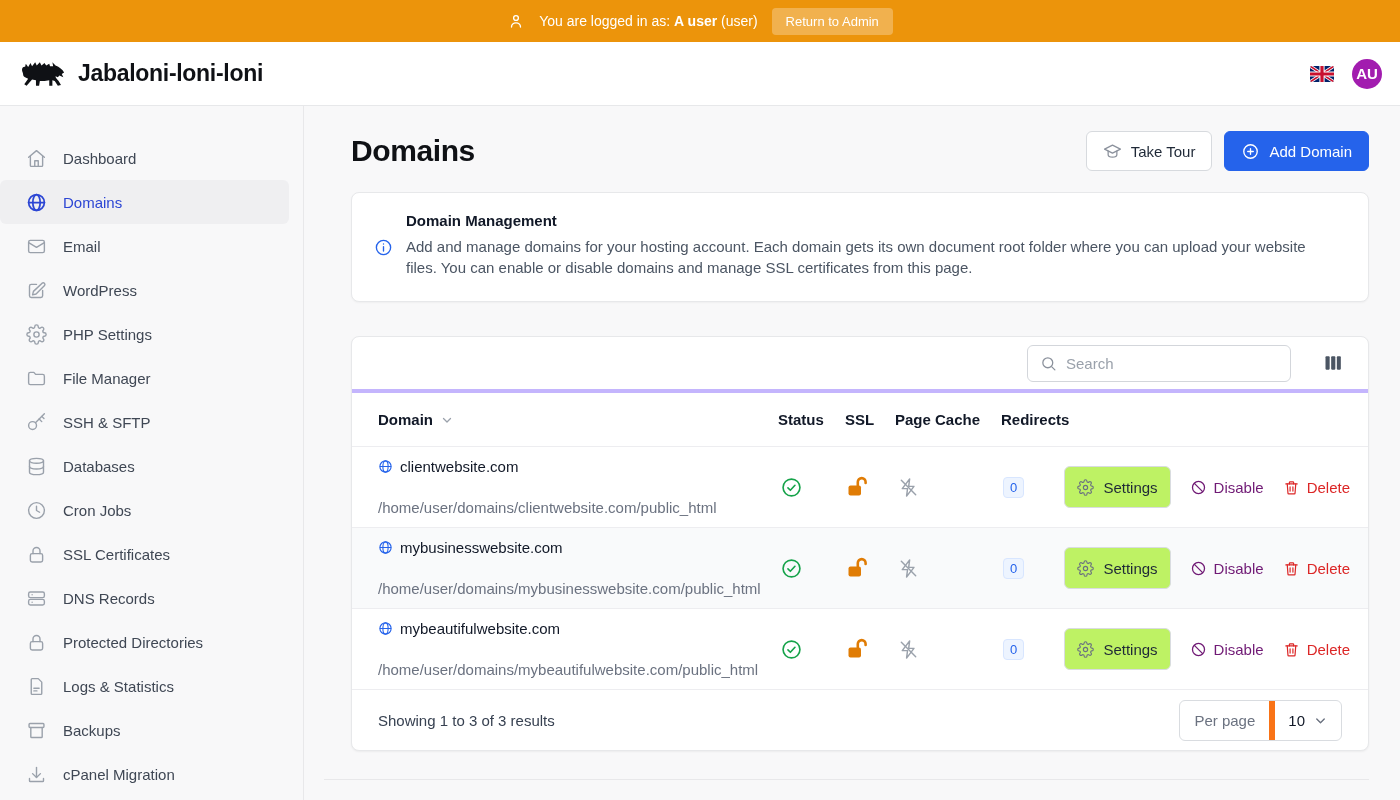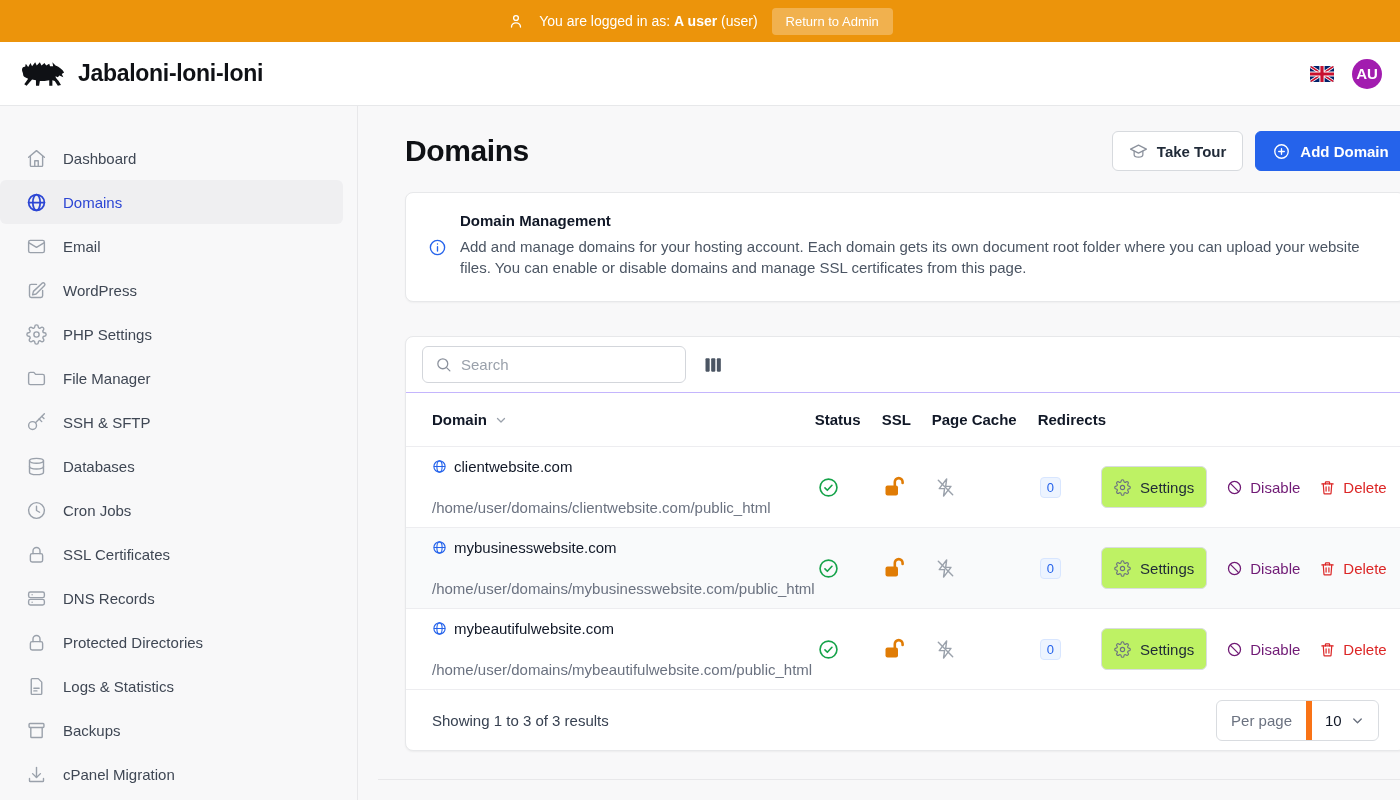--- a/index.html
+++ b/index.html
@@ -39,21 +39,21 @@
   .flag { width: 24px; height: 16px; border-radius: 2px; overflow: hidden; cursor: pointer; }
   .avatar {
     width: 30px; height: 30px; border-radius: 50%;
     background: #a21caf; color: #fff; font-size: 15px; font-weight: 700;
     display: flex; align-items: center; justify-content: center; cursor: pointer;
   }
 
   
   .shell { display: flex; height: 694px; }
   .sidebar {
-    width: 358px; flex: none;
+    width: 304px; flex: none;
     border-right: 1px solid #e8e8ea;
     padding-top: 30px;
   }
   .side-item {
     height: 44px; margin: 0 14px 0 0;
     display: flex; align-items: center; gap: 16px;
     padding-left: 26px; font-size: 15px; color: #3f4754;
     border-radius: 6px; cursor: pointer;
   }
   .side-item .s-icon { width: 21px; height: 21px; color: #9aa1ab; flex: none; }
@@ -61,21 +61,21 @@
   .side-item.active .s-icon { color: #2c46d4; }
 
   .main { flex: 1; padding: 25px 31px 0 47px; }
 
   
   .page-head { display: flex; align-items: center; }
   .page-title { font-size: 30px; font-weight: 800; color: #0f1115; letter-spacing: -0.4px; }
   .page-actions { margin-left: auto; display: flex; gap: 12px; }
   .btn {
     height: 40px; display: inline-flex; align-items: center; gap: 9px;
-    padding: 8px 16px; border-radius: 6px; font-size: 15px; font-weight: 700;
+    padding: 8px 16px; border-radius: 6px; font-size: 15px; font-weight: 400;
     font-family: inherit; cursor: pointer;
   }
   .btn-white { background: #fff; border: 1px solid #d7dade; color: #1f2937; }
   .btn-blue { background: #2563eb; border: 1px solid #2563eb; color: #fff; }
 
   
   .info-card {
     margin-top: 21px; background: #fff;
     border: 1px solid #e7e8ea; border-radius: 8px;
     padding: 19px 22px 23px 22px;
@@ -87,23 +87,23 @@
   .info-body { font-size: 15px; color: #4b5563; line-height: 1.38; max-width: 920px; }
 
   
   .table-card {
     margin-top: 34px; background: #fff;
     border: 1px solid #e7e8ea; border-radius: 8px;
     box-shadow: 0 1px 2px rgba(0,0,0,0.05);
     overflow: hidden;
   }
   .toolbar {
-    display: flex; align-items: center; gap: 17px;
+    display: flex; align-items: center; justify-content: flex-end; gap: 32px;
     padding: 10px 25px 10px 16px; height: 56px;
-    border-bottom: 1px solid #c4b5fd;
+    border-bottom: 4px solid #c4b5fd;
   }
   .search-box {
     width: 264px; height: 37px;
     border: 1px solid #d3d6db; border-radius: 6px;
     display: flex; align-items: center; gap: 9px; padding: 0 12px;
     background: #fff;
   }
   .search-box .sicon { width: 17px; height: 17px; color: #8b919c; flex: none; }
   .search-box input {
     border: none; outline: none; flex: 1; font-size: 15px;

